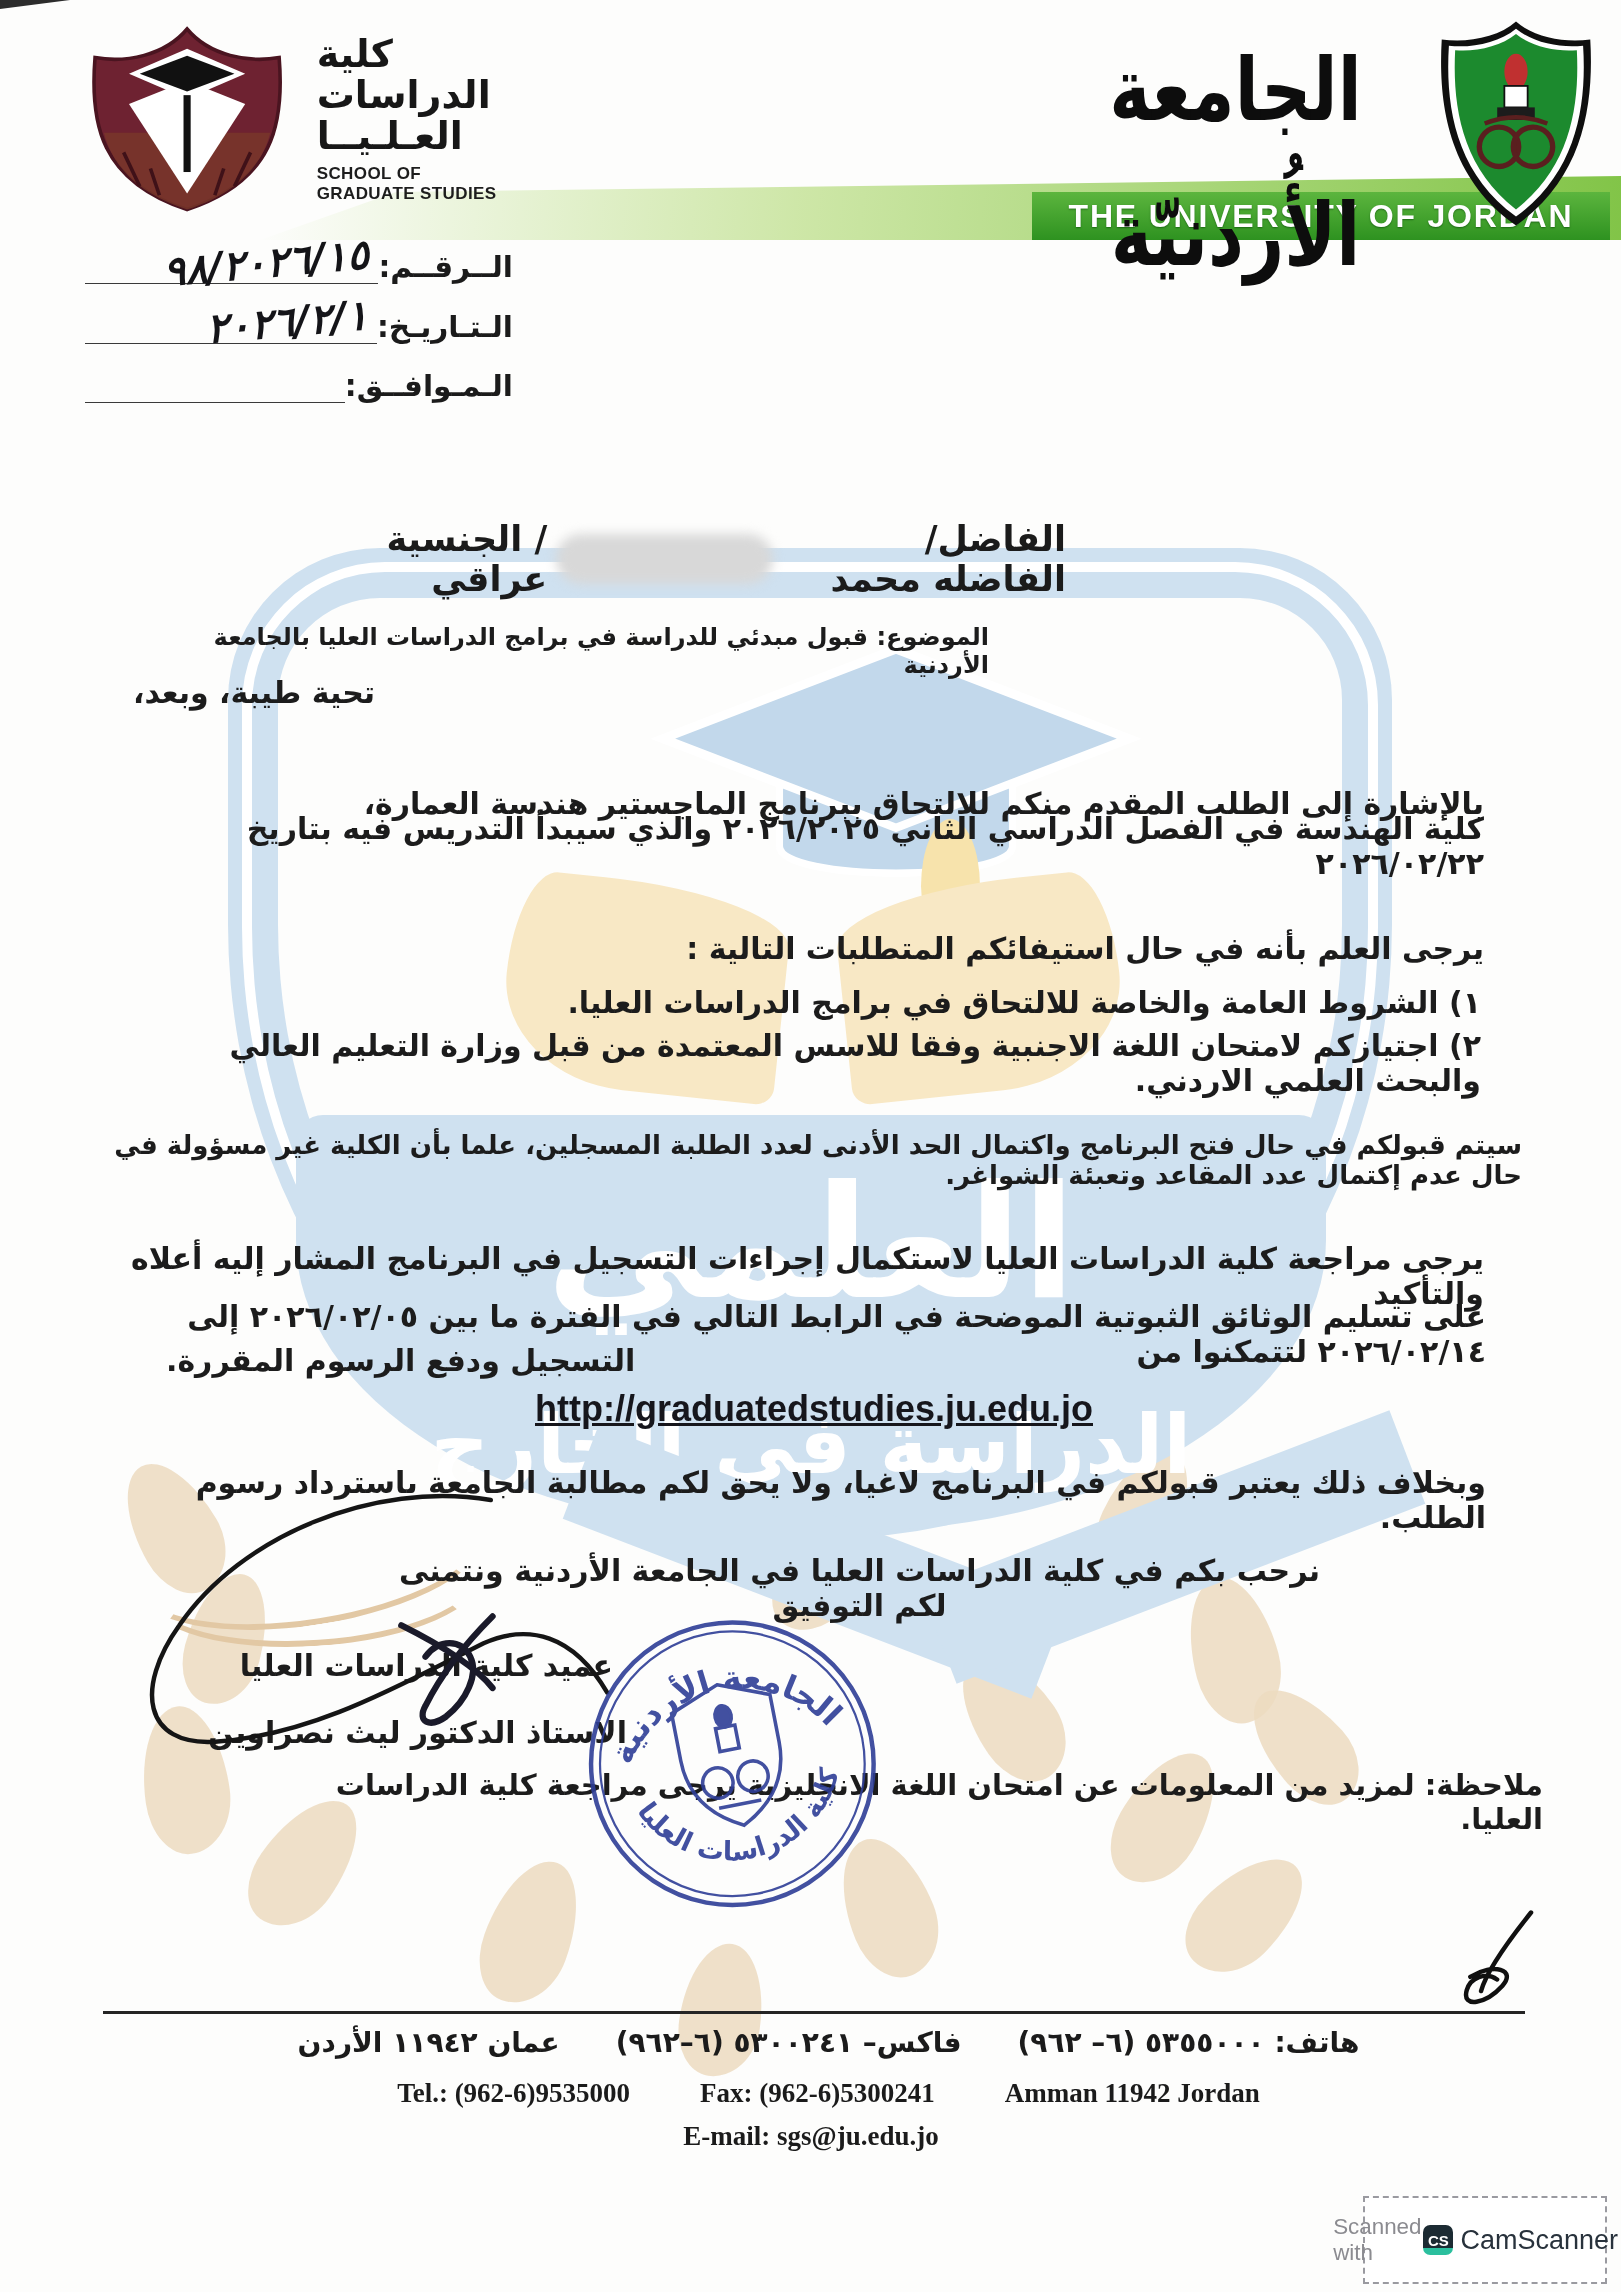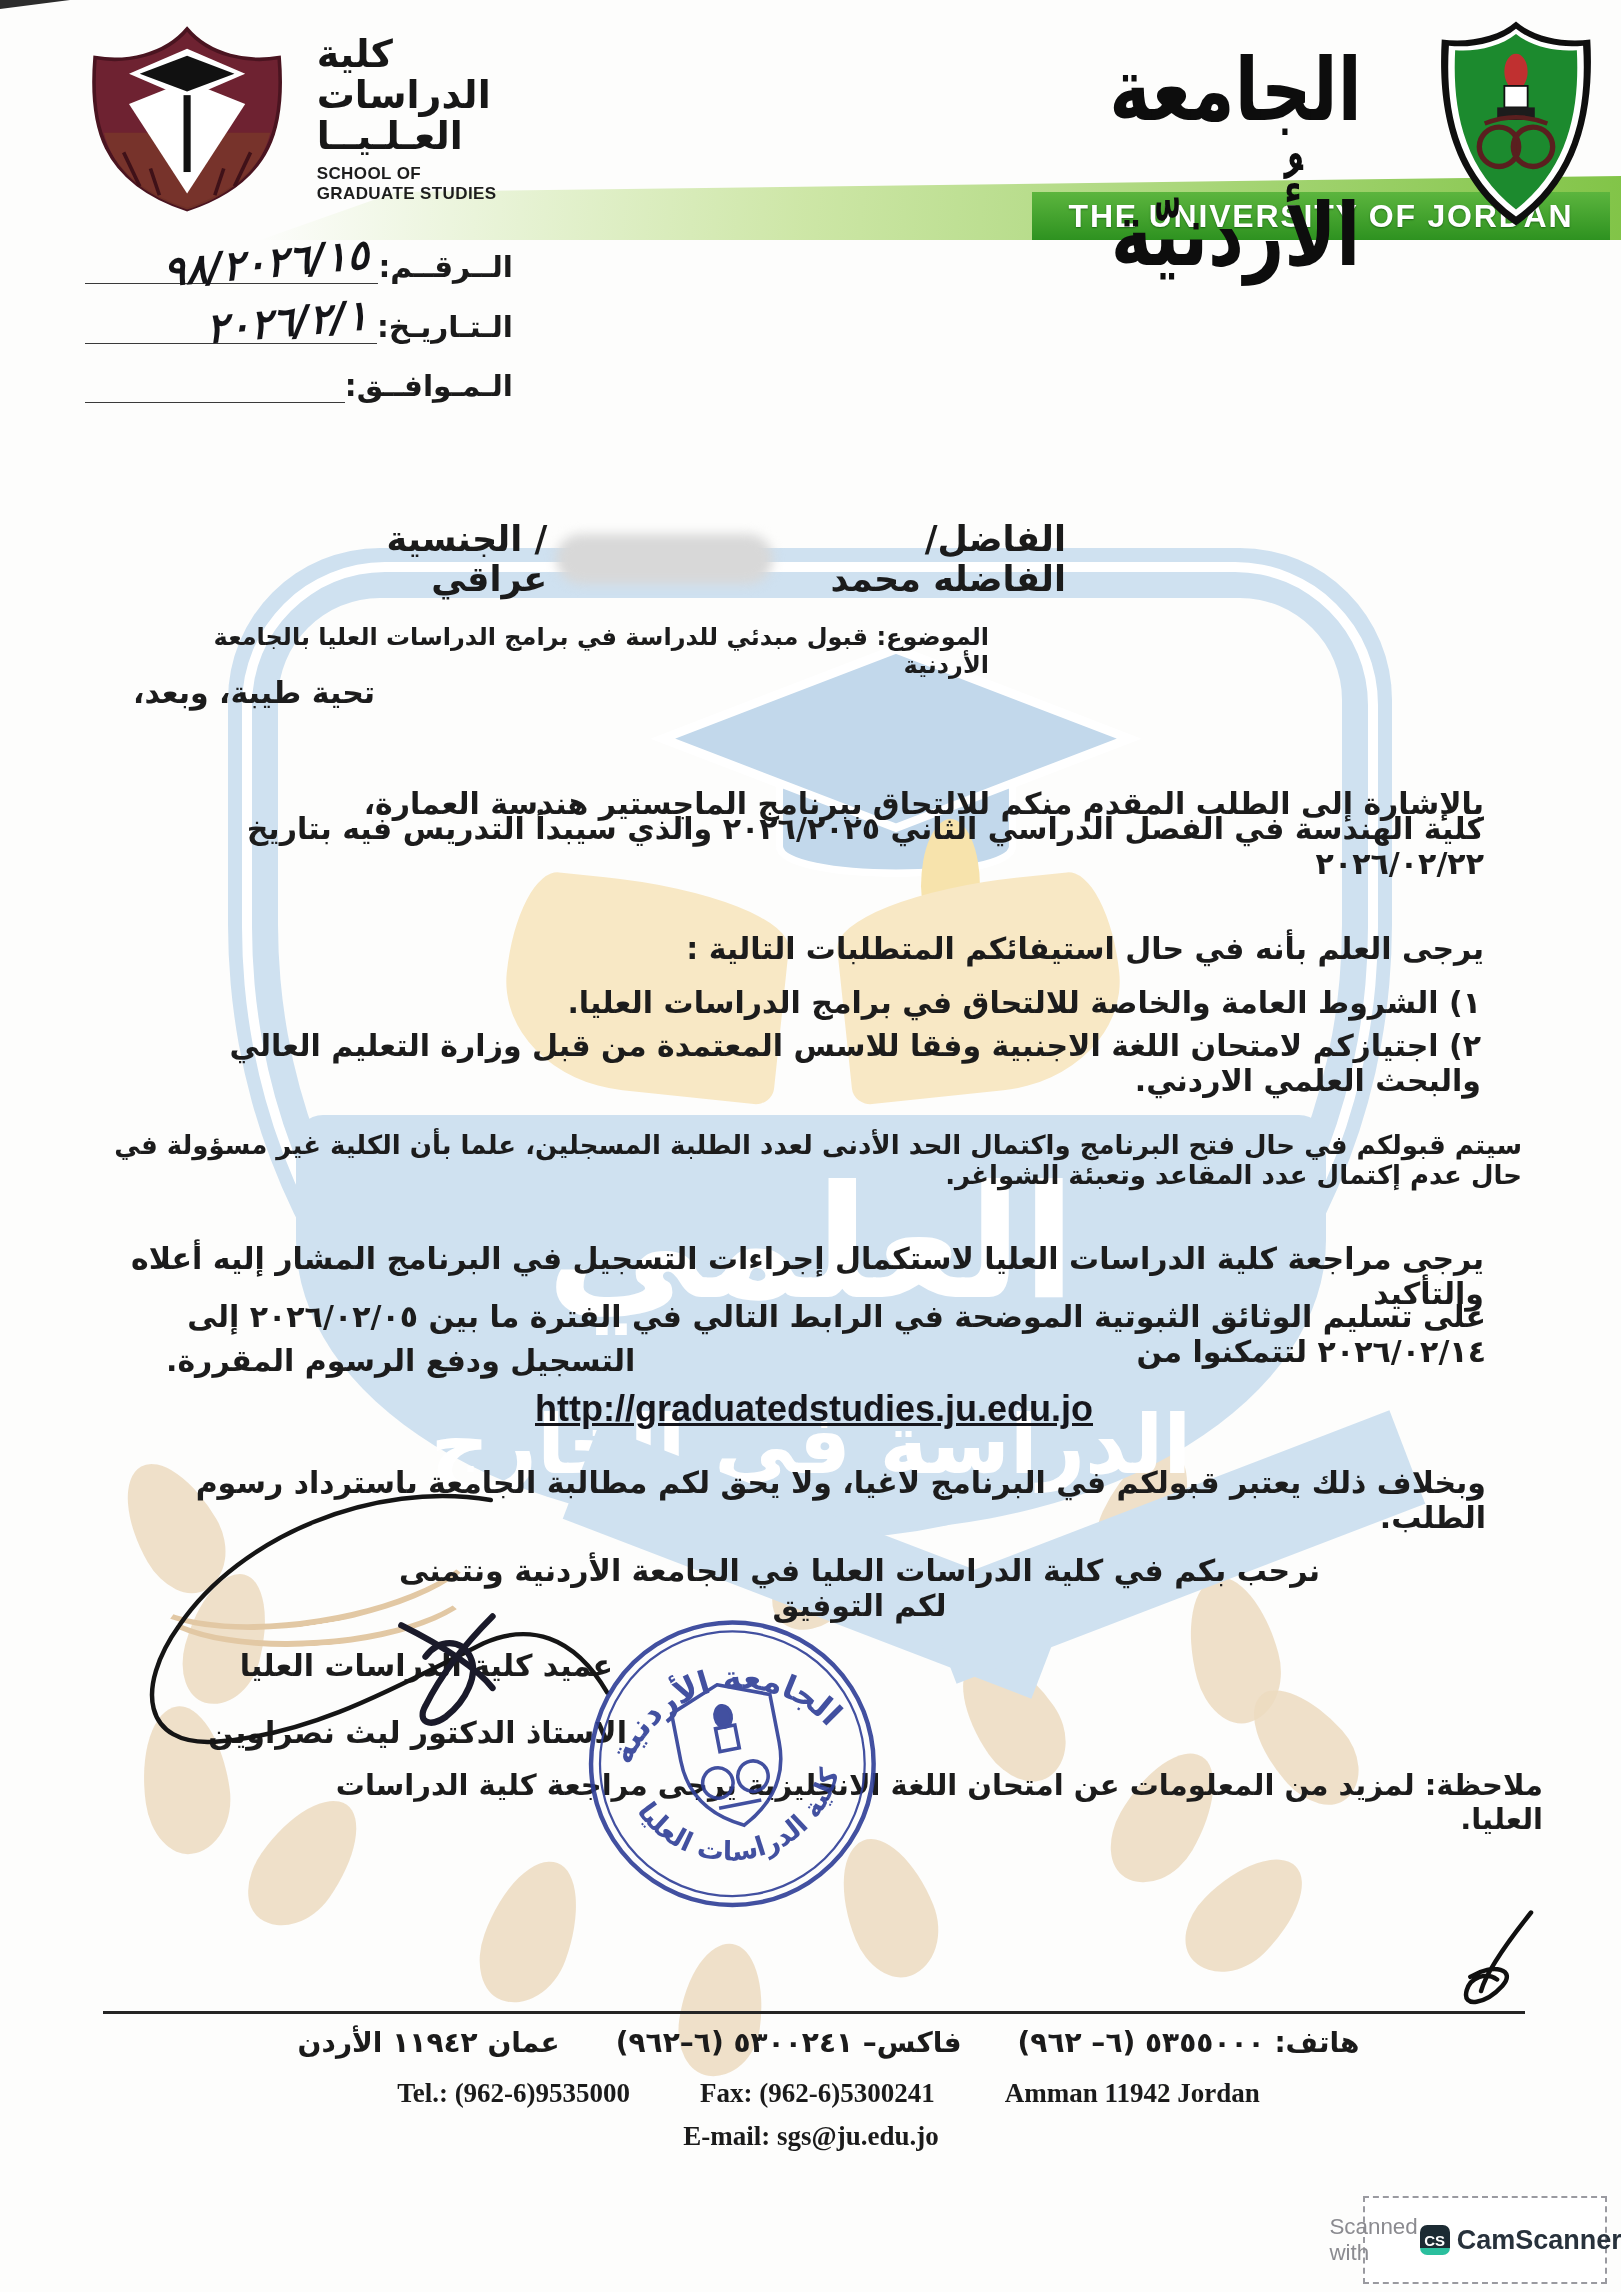--- a/index.html
+++ b/index.html
@@ -83,21 +83,21 @@
   
   #cam-badge{left:1363px;top:2196px;width:240px;height:84px;border:2.7px dashed #9a9aa0;
     background:#fff;display:flex;flex-direction:row;align-items:center;
     justify-content:center;gap:1.8px;z-index:5;font-family:"Liberation Sans",sans-serif;}
   #cam-line1{color:#8b8b90;font-size:22.4px;}
   #cam-line2{display:flex;align-items:center;gap:7.2px;}
   #cs-icon{width:30px;height:30px;border-radius:7.2px;
     background:linear-gradient(180deg,#1c2b33 0%,#1c2b33 78%,#2bbf9e 78%,#2bbf9e 100%);
     color:#fff;font-weight:bold;font-size:15px;display:flex;align-items:center;
     justify-content:center;}
-  #cam-word{color:#28323c;font-weight:bold;font-size:27px;}
+  #cam-word{color:#28323c;font-weight:normal;font-size:27px;}
   #cam-tm{color:#28323c;font-size:11.6px;vertical-align:top;margin-top:-10.7px;}
 </style>
 </head>
 <body>
 
 <div id="page">
 
   <div class="abs" id="corner-sliver"></div>
 
   <div class="abs wm" id="wm-shield"></div>

